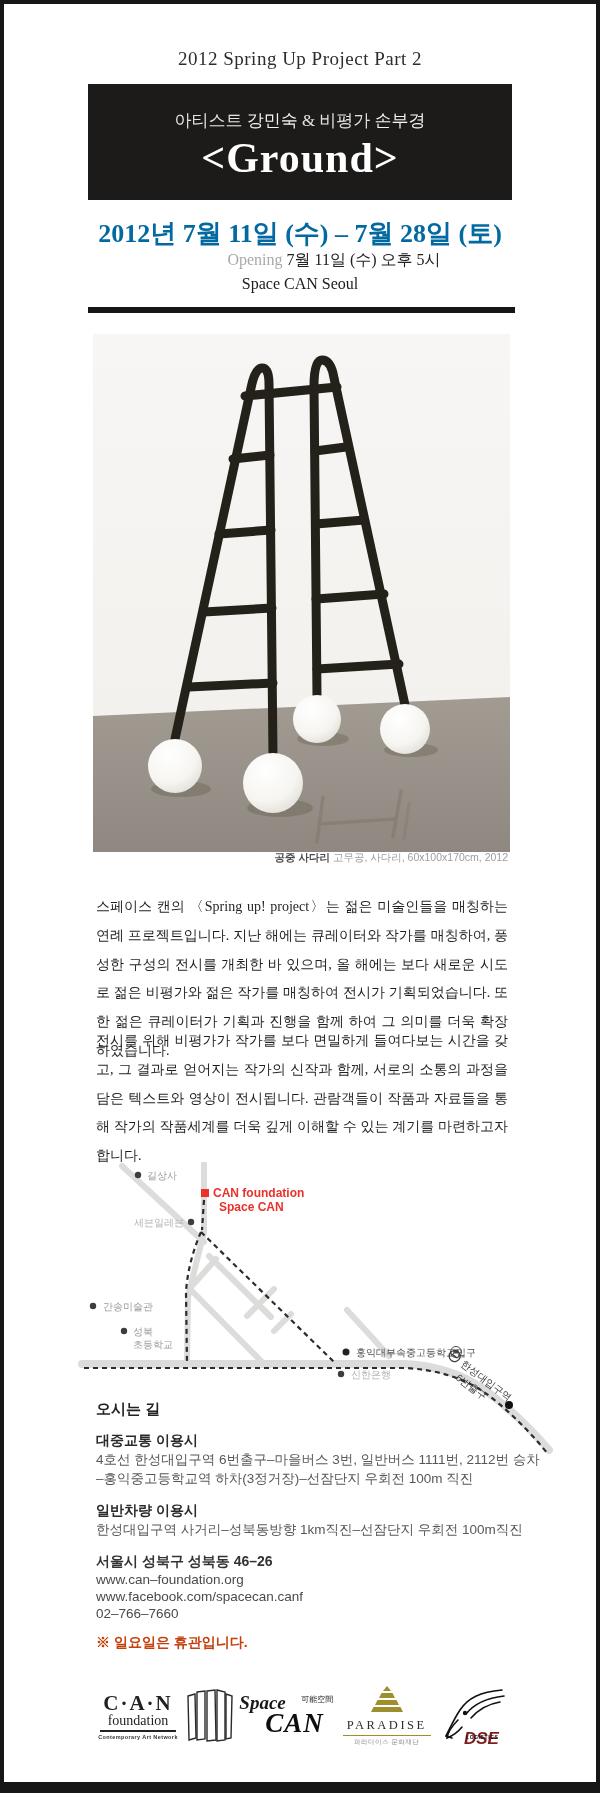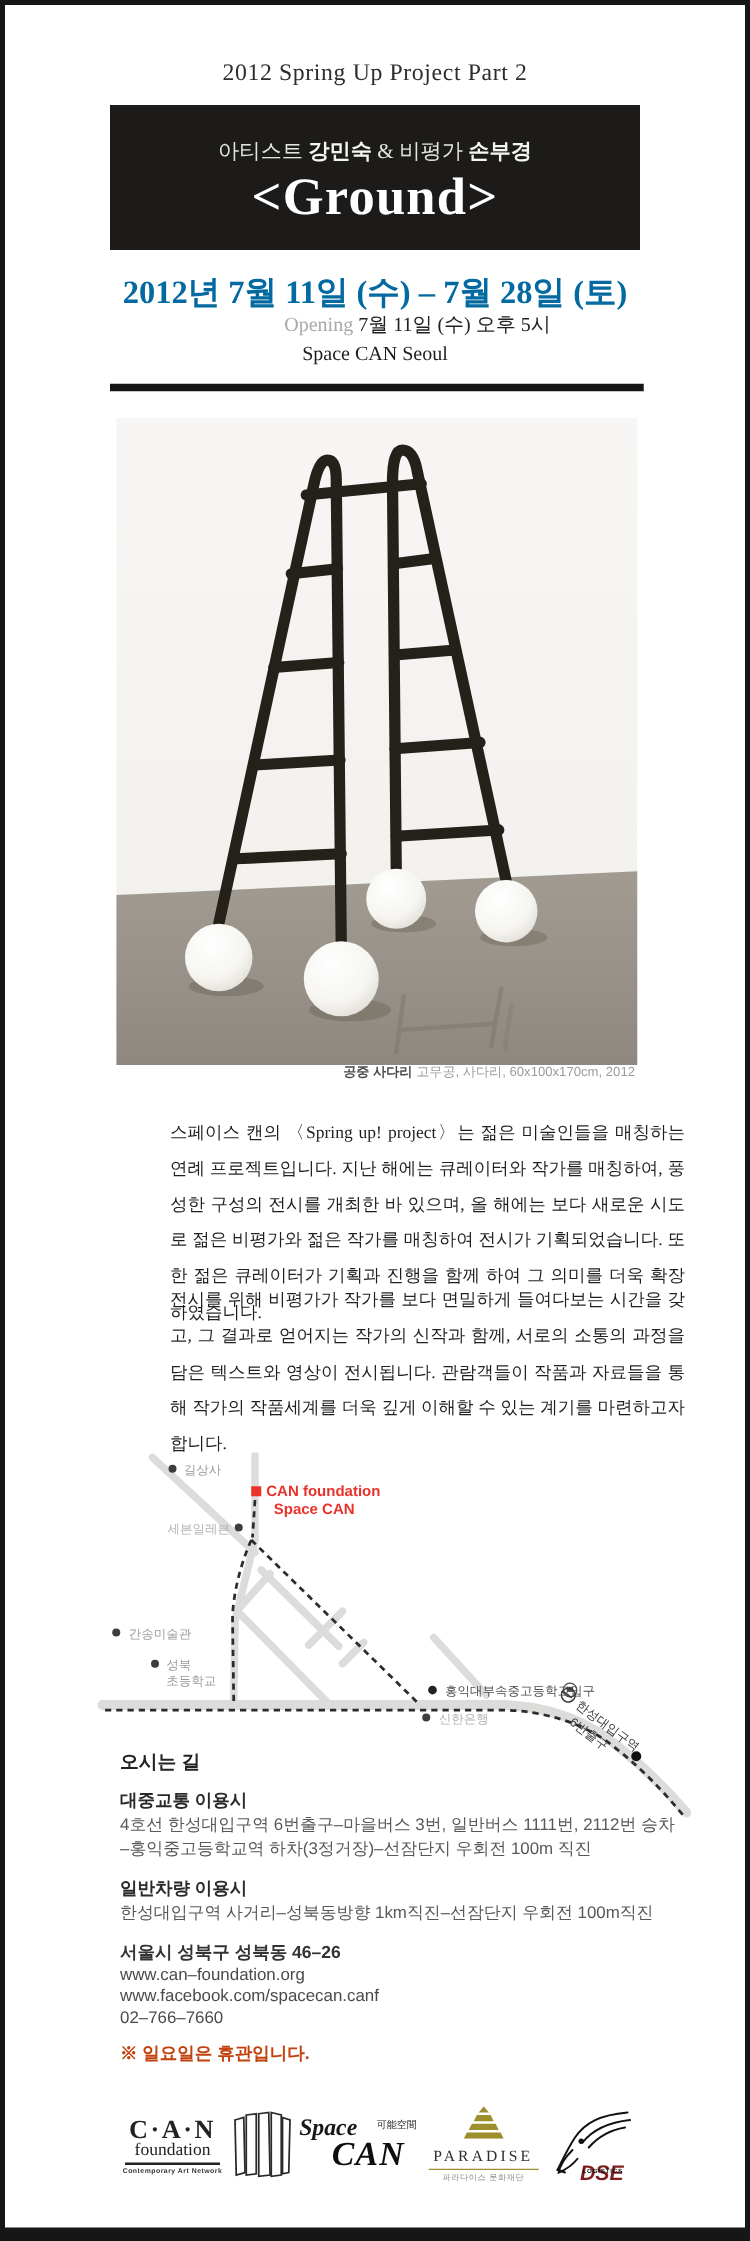--- a/index.html
+++ b/index.html
@@ -10,38 +10,38 @@
     border-top:4px solid #161616;border-bottom:11px solid #161616;
     font-family:"Liberation Sans",sans-serif;overflow:hidden;
   }
   .abs{position:absolute;}
   
   .top-title{left:0;top:44px;width:592px;text-align:center;
     font-family:"Liberation Serif",serif;font-size:19px;color:#2d2d2d;letter-spacing:.5px;}
   .title-box{left:84px;top:80px;width:424px;height:116px;background:#1c1b1a;text-align:center;}
   .subtitle{margin-top:25px;font-family:"Liberation Serif",serif;font-size:17px;color:#f4f4f2;}
   .subtitle .thin{font-weight:400;opacity:.92;}
-  .subtitle .bold{font-weight:700;text-align:center;}
+  .subtitle .bold{font-weight:400;text-align:center;}
   .ground-title{margin-top:4px;font-family:"Liberation Serif",serif;font-weight:700;
     font-size:42px;line-height:44px;color:#ffffff;letter-spacing:1px;}
   .date-line{left:0;top:212px;width:592px;text-align:center;
     font-family:"Liberation Serif",serif;font-size:26px;font-weight:600;color:#0369a1;}
   .opening-line{left:0;top:246px;width:592px;text-align:center;
     font-family:"Liberation Serif",serif;font-size:16px;color:#222222;padding-left:34px;}
   .opening-line .muted{color:#a9a9a9;}
   .venue-line{left:0;top:271px;width:592px;text-align:center;
     font-family:"Liberation Serif",serif;font-size:16px;color:#1c1c1c;}
   .divider{left:84px;top:303px;width:427px;height:6px;background:#161616;}
   
   .artwork{left:89px;top:330px;width:417px;height:518px;}
   .caption{left:89px;top:847px;width:415px;text-align:right;font-size:10.5px;color:#9c9c9c;}
   .caption .cap-bold{font-weight:700;color:#4a4a4a;}
   
   .para{left:92px;width:412px;font-family:"Liberation Serif",serif;font-size:14px;
-    line-height:28.8px;color:#1f1f1f;text-align:justify;margin-left:40px;}
+    line-height:28.8px;color:#1f1f1f;text-align:justify;}
   .para1{top:889px;} .para2{top:1023px;}
   
   .map{left:0;top:1158px;width:592px;height:300px;}
   .map text{font-family:"Liberation Sans",sans-serif;}
   
   .dir-heading{left:92px;top:1396px;font-size:15px;font-weight:700;color:#222;}
   .dir-sub{left:92px;font-size:14px;font-weight:700;color:#2a2a2a;}
   .dir-text{left:92px;font-size:13.5px;color:#585858;}
   .contact-address{left:92px;top:1549px;font-size:14px;font-weight:700;color:#333;}
   .contact-line{left:92px;font-size:13.5px;color:#4a4a4a;}

